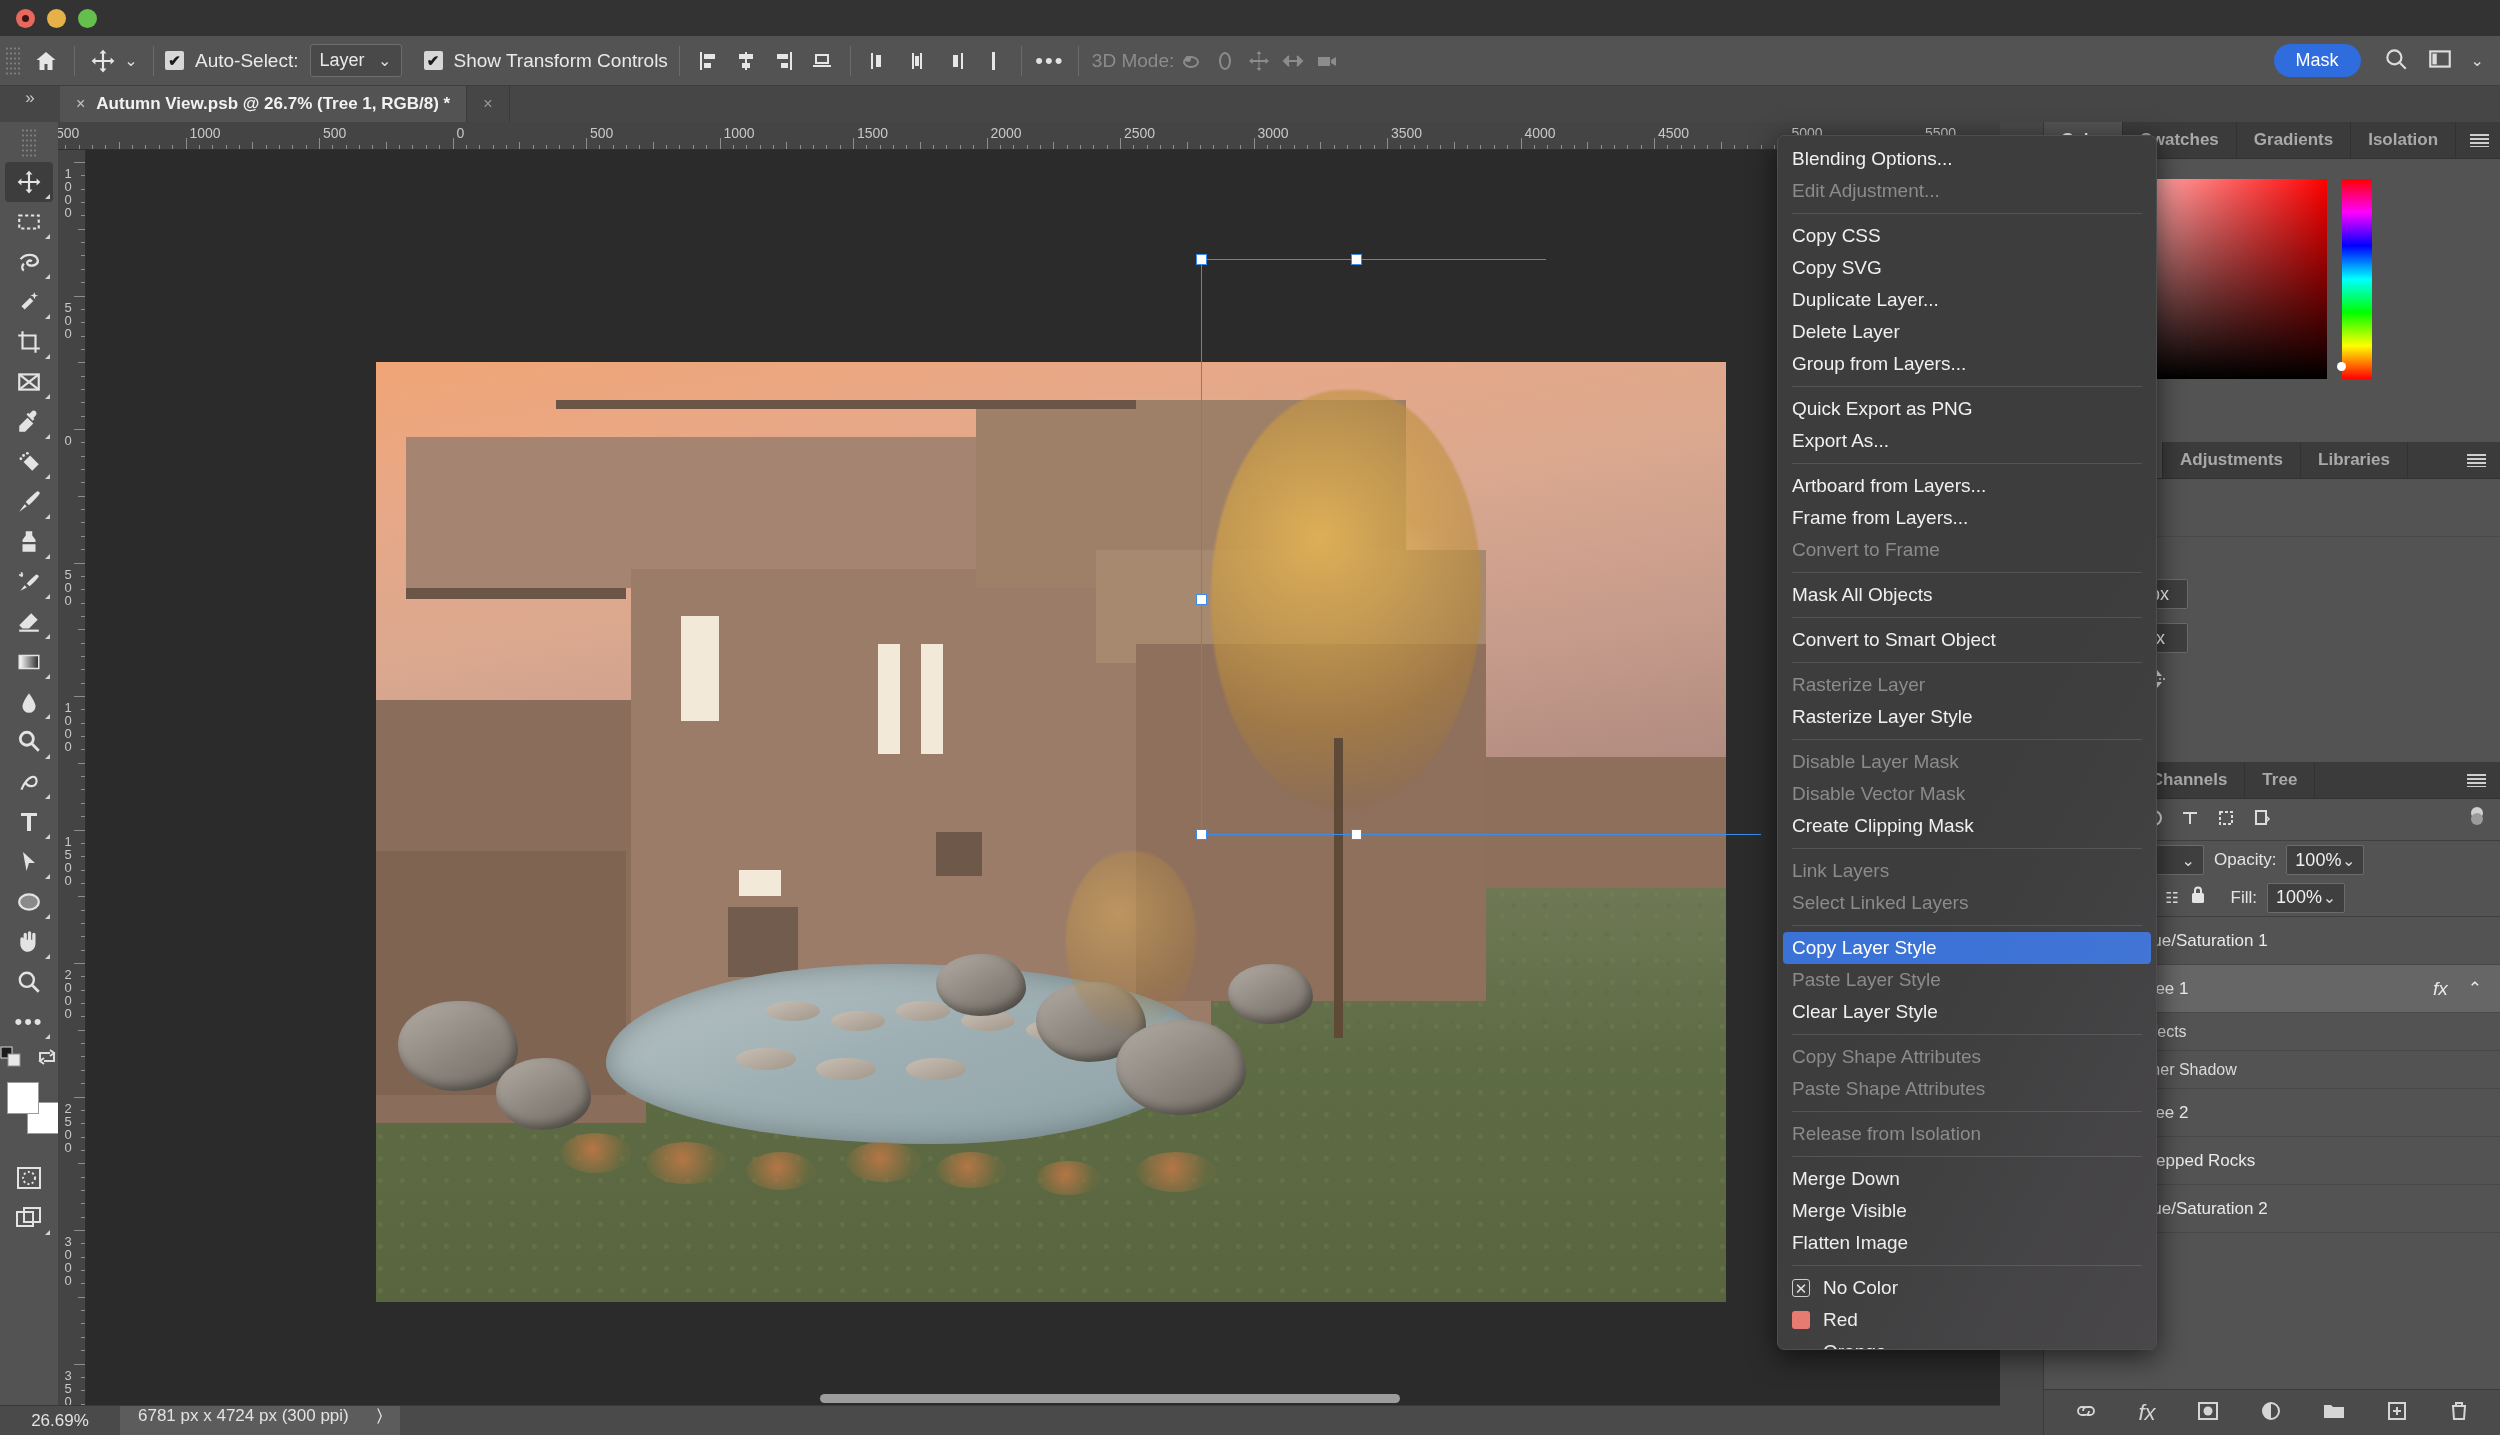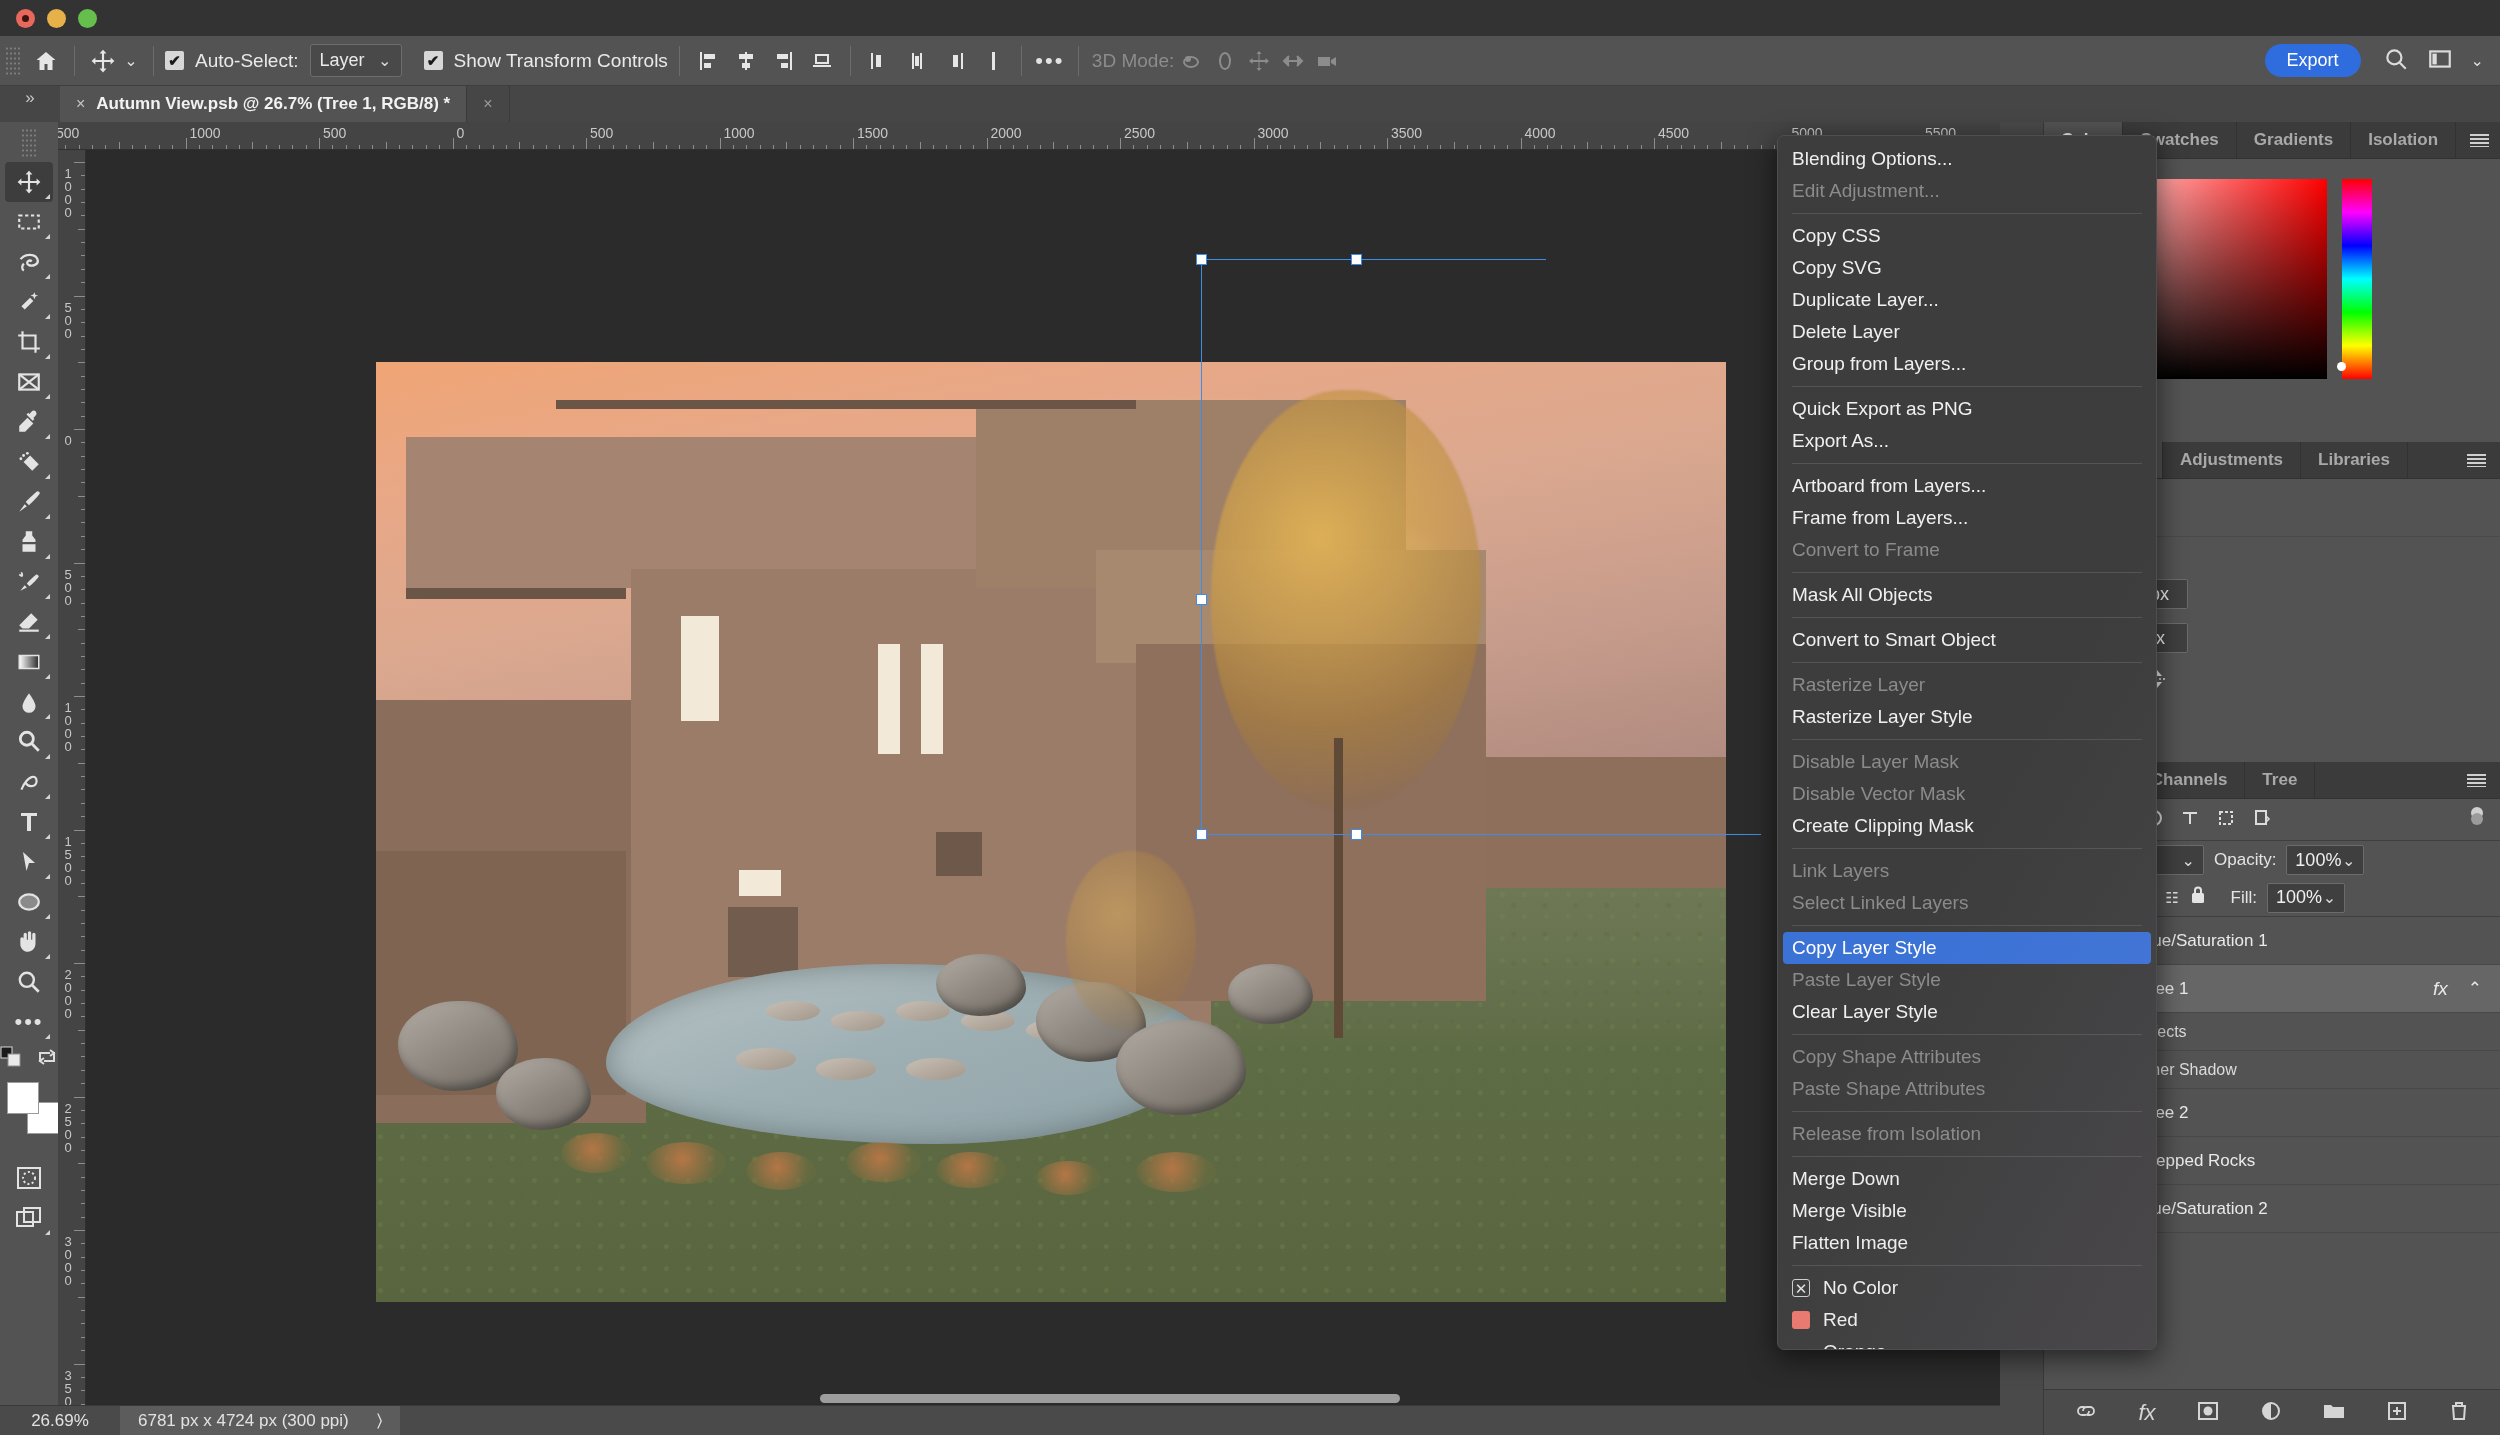--- a/index.html
+++ b/index.html
@@ -246,21 +246,21 @@
     justify-content: center; gap: 40px; color: #d5d5d5; border-top: 1px solid #3a3a3a; }
 
   
   .statusbar {
     position: absolute; bottom: 0; left: 0; width: 2500px; height: 30px;
     background: #4a4a4a; display: flex; align-items: center;
     font-size: 17px; color: #e2e2e2; border-top: 1px solid #383838;
   }
   .sb-zoom { width: 120px; text-align: center; }
   .sb-size { padding: 0 18px; background: #5c5c5c; height: 30px;
-    display: flex; align-items: center; gap: 28px; }
+    display: flex; gap: 28px; }
   .hscroll { position: absolute; left: 820px; bottom: 32px; width: 580px; height: 9px;
     background: #9d9d9d; border-radius: 5px; }
 </style>
 </head>
 <body>
 
 <div id="app">
 
   <div class="titlebar">
     <div class="traffic">
@@ -381,21 +381,21 @@
           <path fill="currentColor" d="M3 12h18M8 7l-5 5 5 5M16 7l5 5-5 5" stroke="currentColor" stroke-width="2"></path>
         </svg>
     </div>
     <div class="ob-icon" style="color:#8c8c8c">
       <svg width="24" height="24" viewBox="0 0 24 24">
           <rect x="3" y="8" width="12" height="9" fill="currentColor"></rect>
           <path d="M16 11l5-3v9l-5-3z" fill="currentColor"></path>
         </svg>
     </div>
 
-    <div class="share-btn">Export</div>
+    <div class="share-btn">Mask</div>
     <div class="topright-icons">
       <span>
         <svg width="26" height="26" viewBox="0 0 24 24">
             <circle cx="10.5" cy="10.5" r="6.5" fill="none" stroke="currentColor" stroke-width="2"></circle>
             <path d="M15.5 15.5 21 21" stroke="currentColor" stroke-width="2"></path>
           </svg>
       </span>
       <span>
         <svg width="26" height="26" viewBox="0 0 24 24">
             <rect x="3" y="5" width="18" height="14" fill="none" stroke="currentColor" stroke-width="2"></rect>

